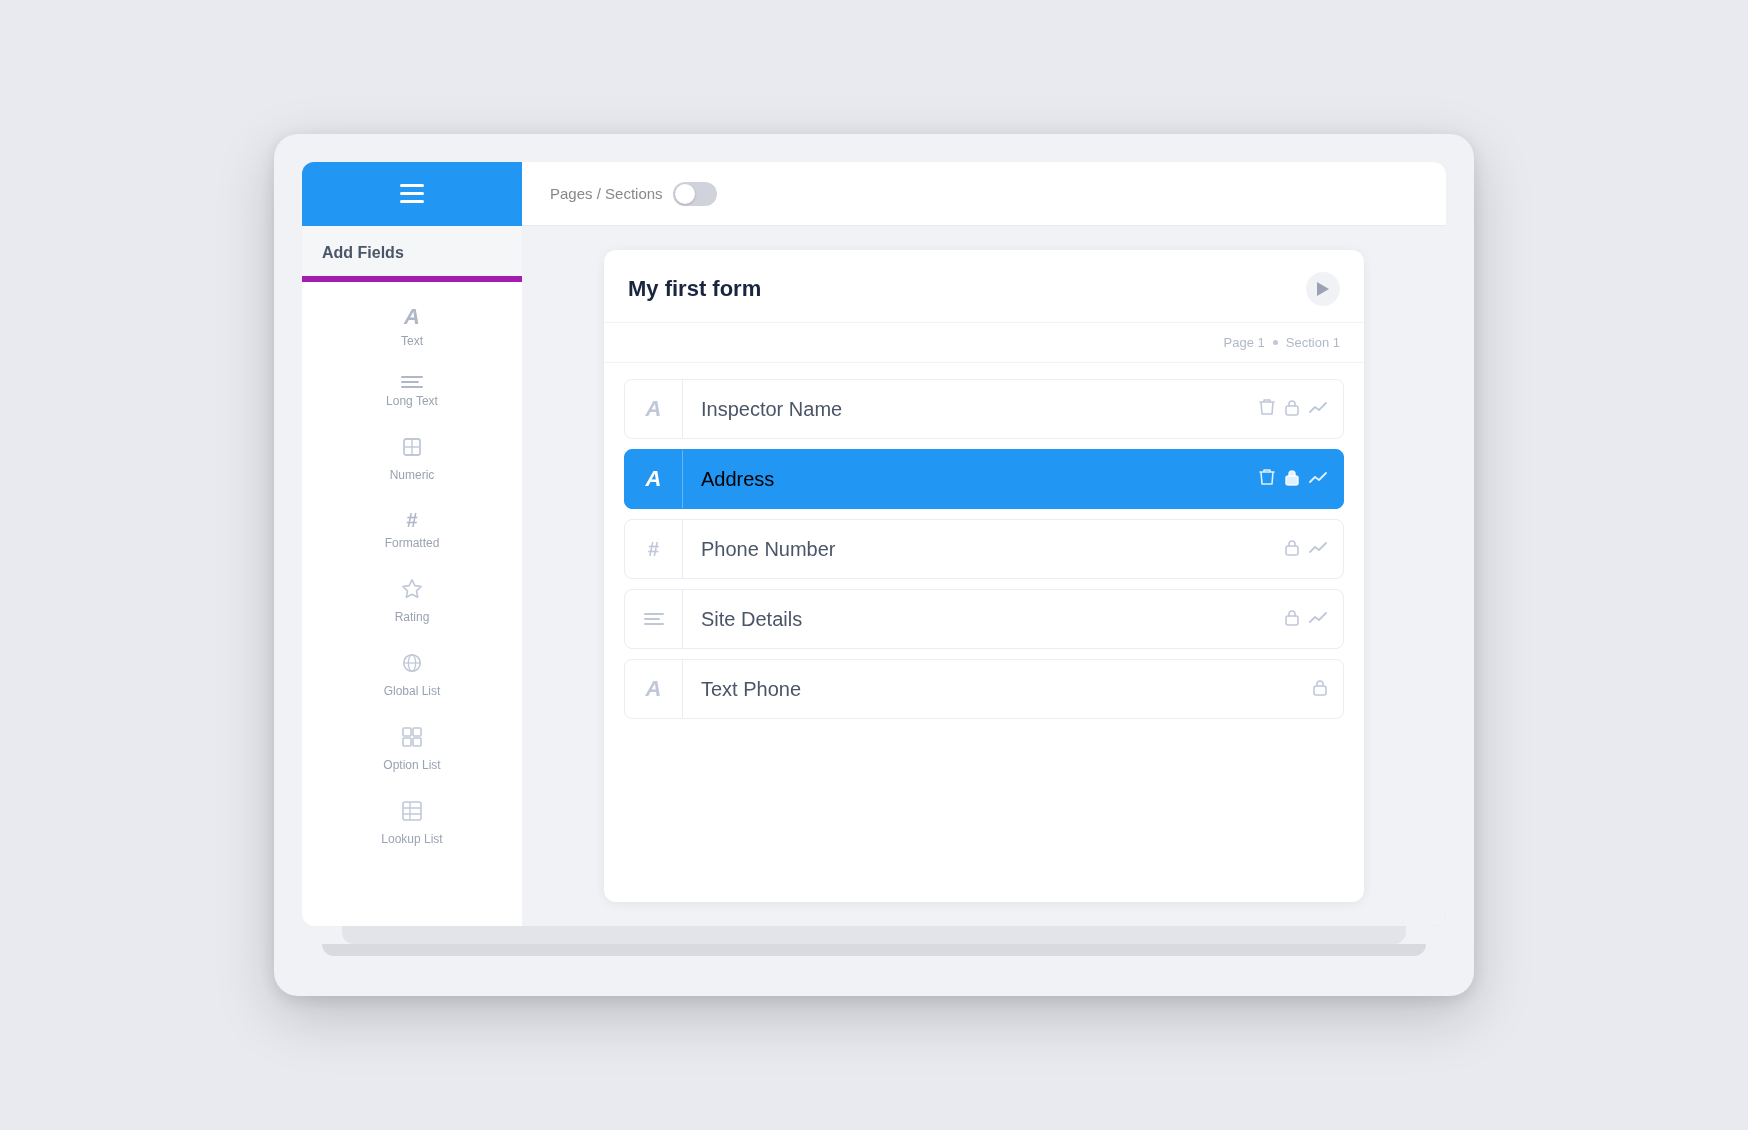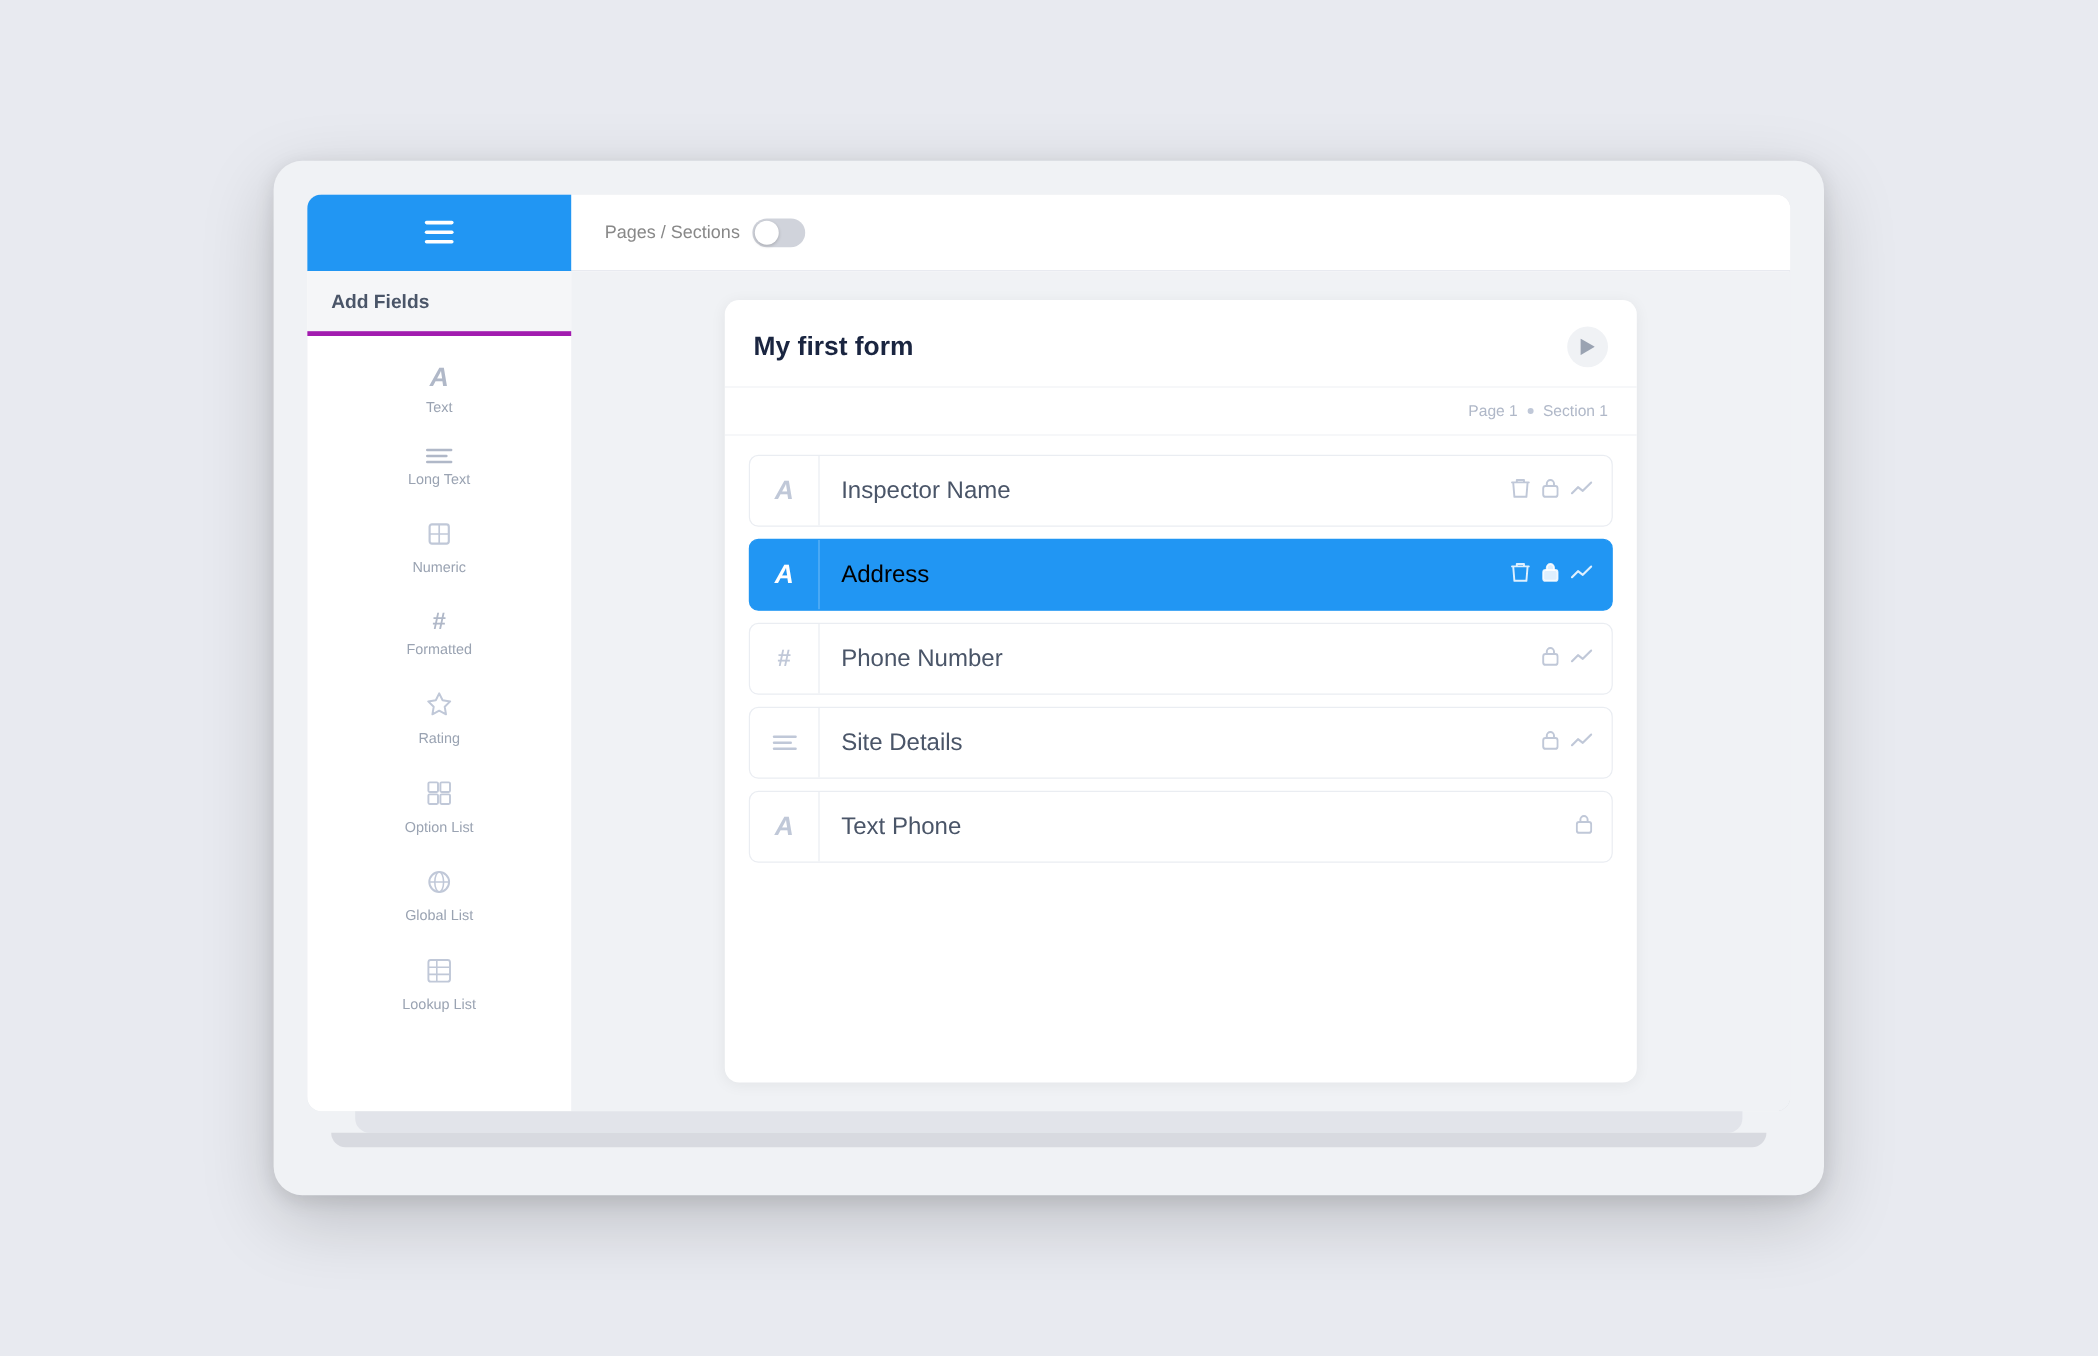--- a/index.html
+++ b/index.html
@@ -12,21 +12,21 @@
       justify-content: center;
       min-height: 100vh;
       padding: 40px;
     }
 
     .laptop-wrapper {
       background: #f0f2f5;
       border-radius: 24px;
       padding: 28px 28px 40px 28px;
       box-shadow: 0 20px 60px rgba(0,0,0,0.18), 0 4px 16px rgba(0,0,0,0.10);
-      width: 1292px;
+      width: 1200px;
       max-width: 100%;
       position: relative;
     }
 
     .laptop-screen {
       background: #fff;
       border-radius: 12px;
       overflow: hidden;
       box-shadow: inset 0 0 0 1px #d0d3db;
     }
@@ -112,21 +112,21 @@
       flex-shrink: 0;
       padding: 0;
     }
 
     .sidebar-header {
       padding: 18px 20px 14px 20px;
       font-size: 16px;
       font-weight: 600;
       color: #4a5568;
       background: #f5f6f8;
-      border-bottom: 4px solid #a21caf;
+      border-bottom: 6px solid #a21caf;
     }
 
     .sidebar-items {
       padding: 10px 0;
     }
 
     .sidebar-item {
       display: flex;
       flex-direction: column;
       align-items: center;
@@ -361,39 +361,39 @@
             <span class="sidebar-item-icon">
               <svg width="22" height="22" viewBox="0 0 24 24" fill="none">
                 <polygon points="12,2 15.09,8.26 22,9.27 17,14.14 18.18,21.02 12,17.77 5.82,21.02 7,14.14 2,9.27 8.91,8.26" stroke="#c0c8d8" stroke-width="1.8" fill="none" stroke-linejoin="round"></polygon>
               </svg>
             </span>
             <span class="sidebar-item-label">Rating</span>
           </div>
 
           <div class="sidebar-item">
             <span class="sidebar-item-icon">
+              <svg width="22" height="22" viewBox="0 0 24 24" fill="none">
+                <circle cx="12" cy="12" r="9" stroke="#c0c8d8" stroke-width="1.8" fill="none"></circle>
+                <ellipse cx="12" cy="12" rx="4" ry="9" stroke="#c0c8d8" stroke-width="1.4" fill="none"></ellipse>
+                <line x1="3" y1="12" x2="21" y2="12" stroke="#c0c8d8" stroke-width="1.4"></line>
+              </svg>
+            </span>
+            <span class="sidebar-item-label">Global List</span>
+          </div>
+
+          <div class="sidebar-item">
+            <span class="sidebar-item-icon">
               <svg width="22" height="22" viewBox="0 0 22 22" fill="none">
                 <rect x="2" y="2" width="8" height="8" rx="1" stroke="#c0c8d8" stroke-width="1.6" fill="none"></rect>
                 <rect x="12" y="2" width="8" height="8" rx="1" stroke="#c0c8d8" stroke-width="1.6" fill="none"></rect>
                 <rect x="2" y="12" width="8" height="8" rx="1" stroke="#c0c8d8" stroke-width="1.6" fill="none"></rect>
                 <rect x="12" y="12" width="8" height="8" rx="1" stroke="#c0c8d8" stroke-width="1.6" fill="none"></rect>
               </svg>
             </span>
             <span class="sidebar-item-label">Option List</span>
-          </div>
-
-          <div class="sidebar-item">
-            <span class="sidebar-item-icon">
-              <svg width="22" height="22" viewBox="0 0 24 24" fill="none">
-                <circle cx="12" cy="12" r="9" stroke="#c0c8d8" stroke-width="1.8" fill="none"></circle>
-                <ellipse cx="12" cy="12" rx="4" ry="9" stroke="#c0c8d8" stroke-width="1.4" fill="none"></ellipse>
-                <line x1="3" y1="12" x2="21" y2="12" stroke="#c0c8d8" stroke-width="1.4"></line>
-              </svg>
-            </span>
-            <span class="sidebar-item-label">Global List</span>
           </div>
 
           <div class="sidebar-item">
             <span class="sidebar-item-icon">
               <svg width="22" height="22" viewBox="0 0 22 22" fill="none">
                 <rect x="2" y="2" width="18" height="18" rx="2" stroke="#c0c8d8" stroke-width="1.6" fill="none"></rect>
                 <line x1="2" y1="8" x2="20" y2="8" stroke="#c0c8d8" stroke-width="1.3"></line>
                 <line x1="2" y1="14" x2="20" y2="14" stroke="#c0c8d8" stroke-width="1.3"></line>
                 <line x1="9" y1="2" x2="9" y2="20" stroke="#c0c8d8" stroke-width="1.3"></line>
               </svg>

